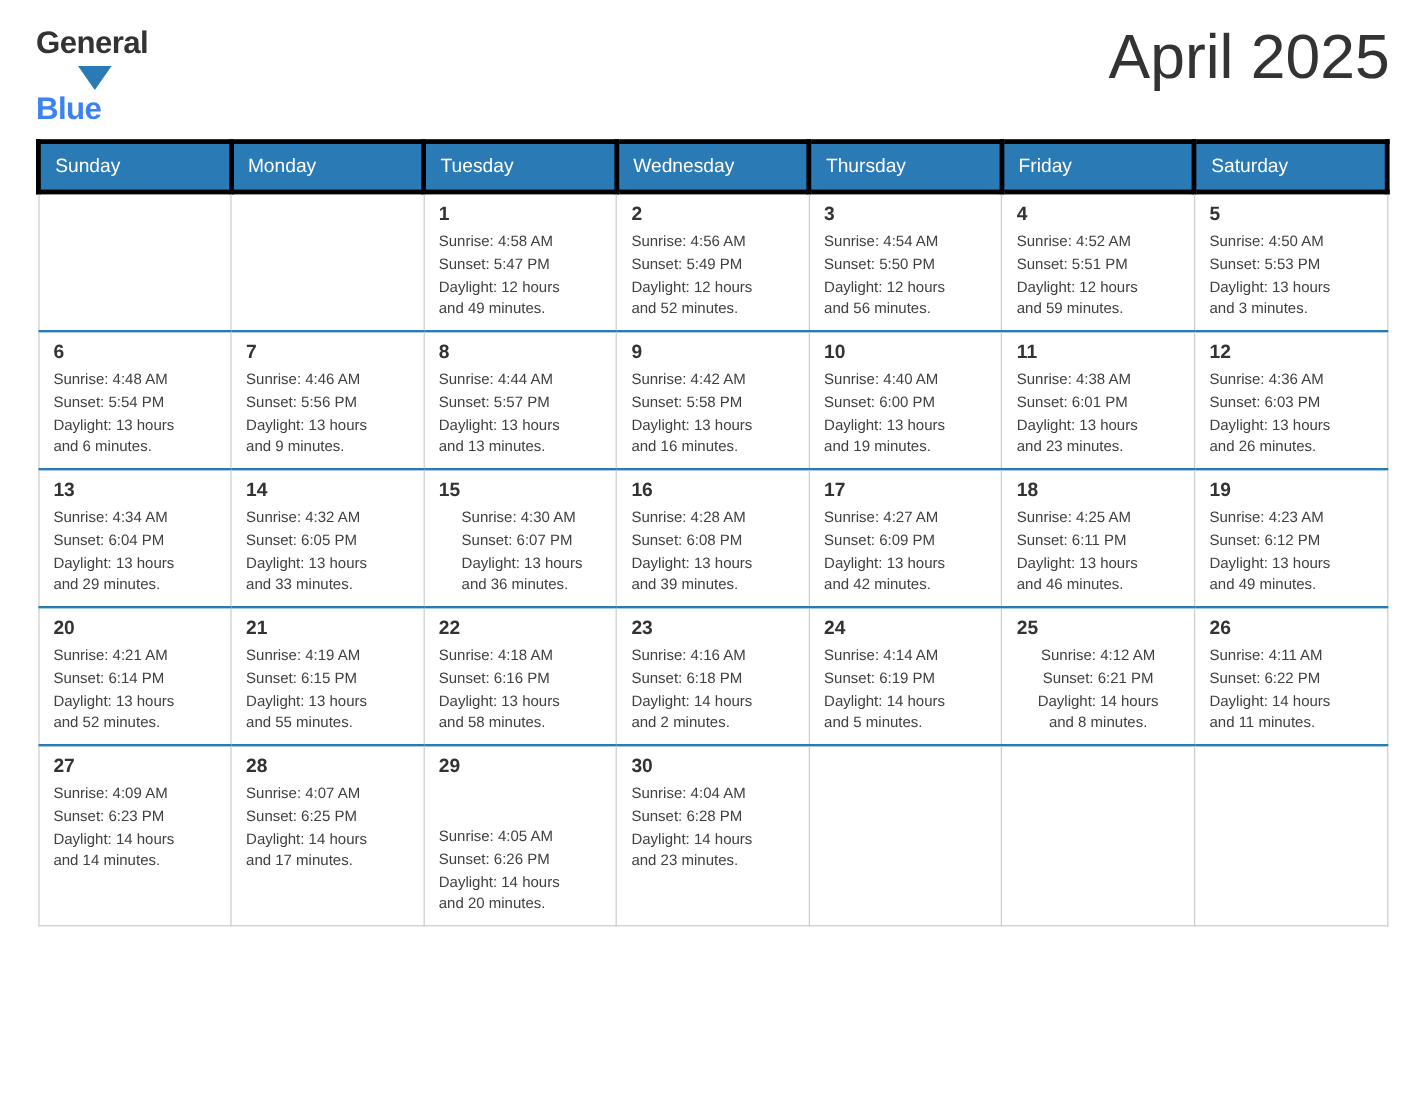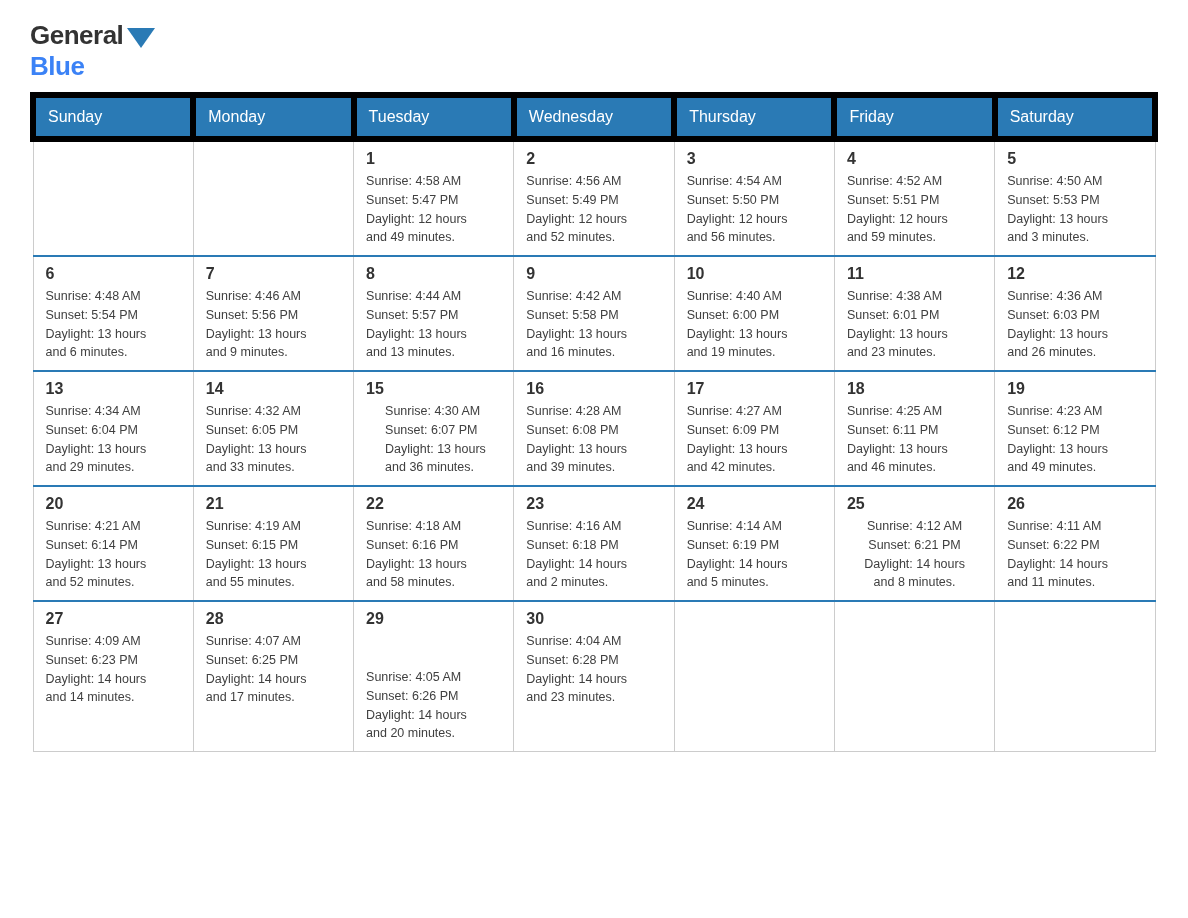--- a/index.html
+++ b/index.html
@@ -17,20 +17,21 @@
       margin-bottom: 10px;
     }
     .logo {
       display: flex;
       flex-direction: column;
       align-items: flex-start;
     }
     .logo-top {
       display: flex;
       align-items: center;
+      flex-direction: column;
     }
     .logo-general {
       font-size: 26px;
       font-weight: bold;
       color: #333;
       letter-spacing: -0.5px;
     }
     .logo-triangle {
       width: 0;
       height: 0;
@@ -65,21 +66,21 @@
       border-collapse: collapse;
       margin-top: 10px;
     }
     .calendar th {
       background-color: #2a7ab5;
       color: white;
       padding: 10px 12px;
       text-align: left;
       font-size: 16px;
       font-weight: normal;
-      border: 6px solid #000000;
+      border: 4px solid #000000;
     }
     .calendar td {
       vertical-align: top;
       padding: 8px 12px;
       border: 1px solid #ccc;
       width: calc(100% / 7);
       min-height: 110px;
       font-size: 13px;
       color: #333;
       background: #fff;
@@ -111,20 +112,21 @@
 
 <div class="header">
   <div class="logo">
     <div class="logo-top">
       <span class="logo-general">General</span>
       <div class="logo-triangle"></div>
     </div>
     <span class="logo-blue">Blue</span>
   </div>
   <div class="title-section">
+    <div class="month-title">April 2025</div>
   </div>
 </div>
 
 <table class="calendar">
   <thead>
     <tr>
     <th>Sunday</th>
         <th>Monday</th>
         <th>Tuesday</th>
         <th>Wednesday</th>

